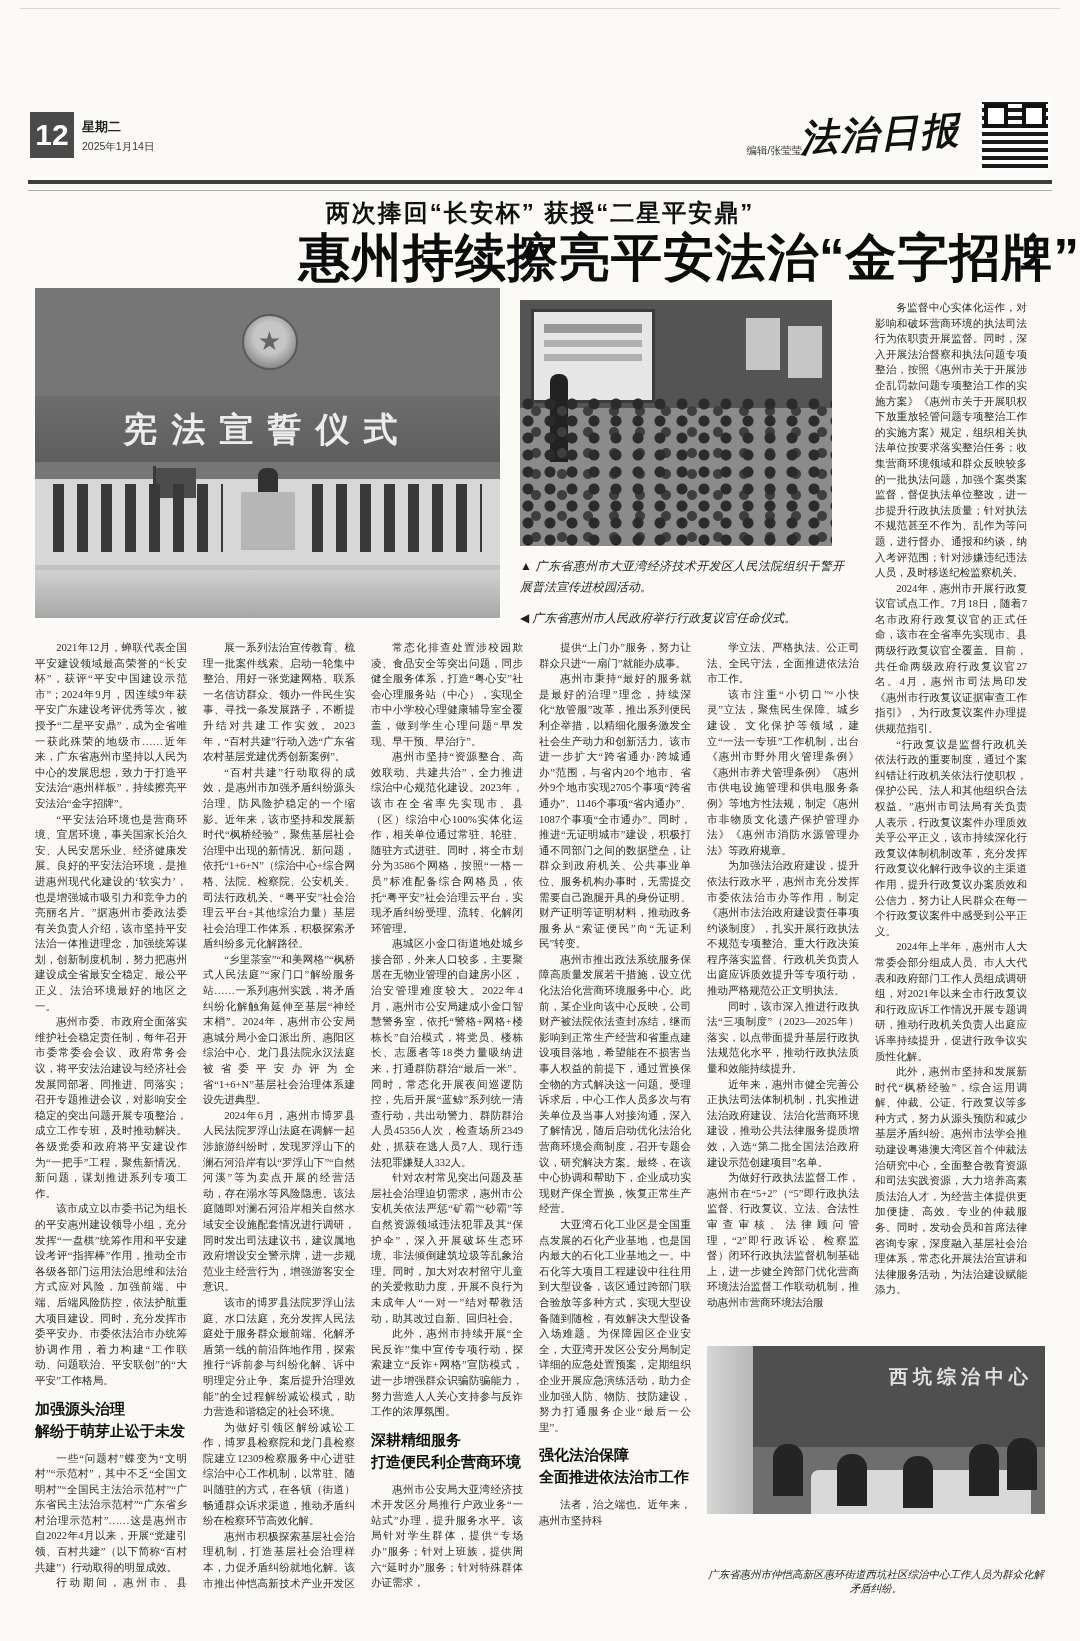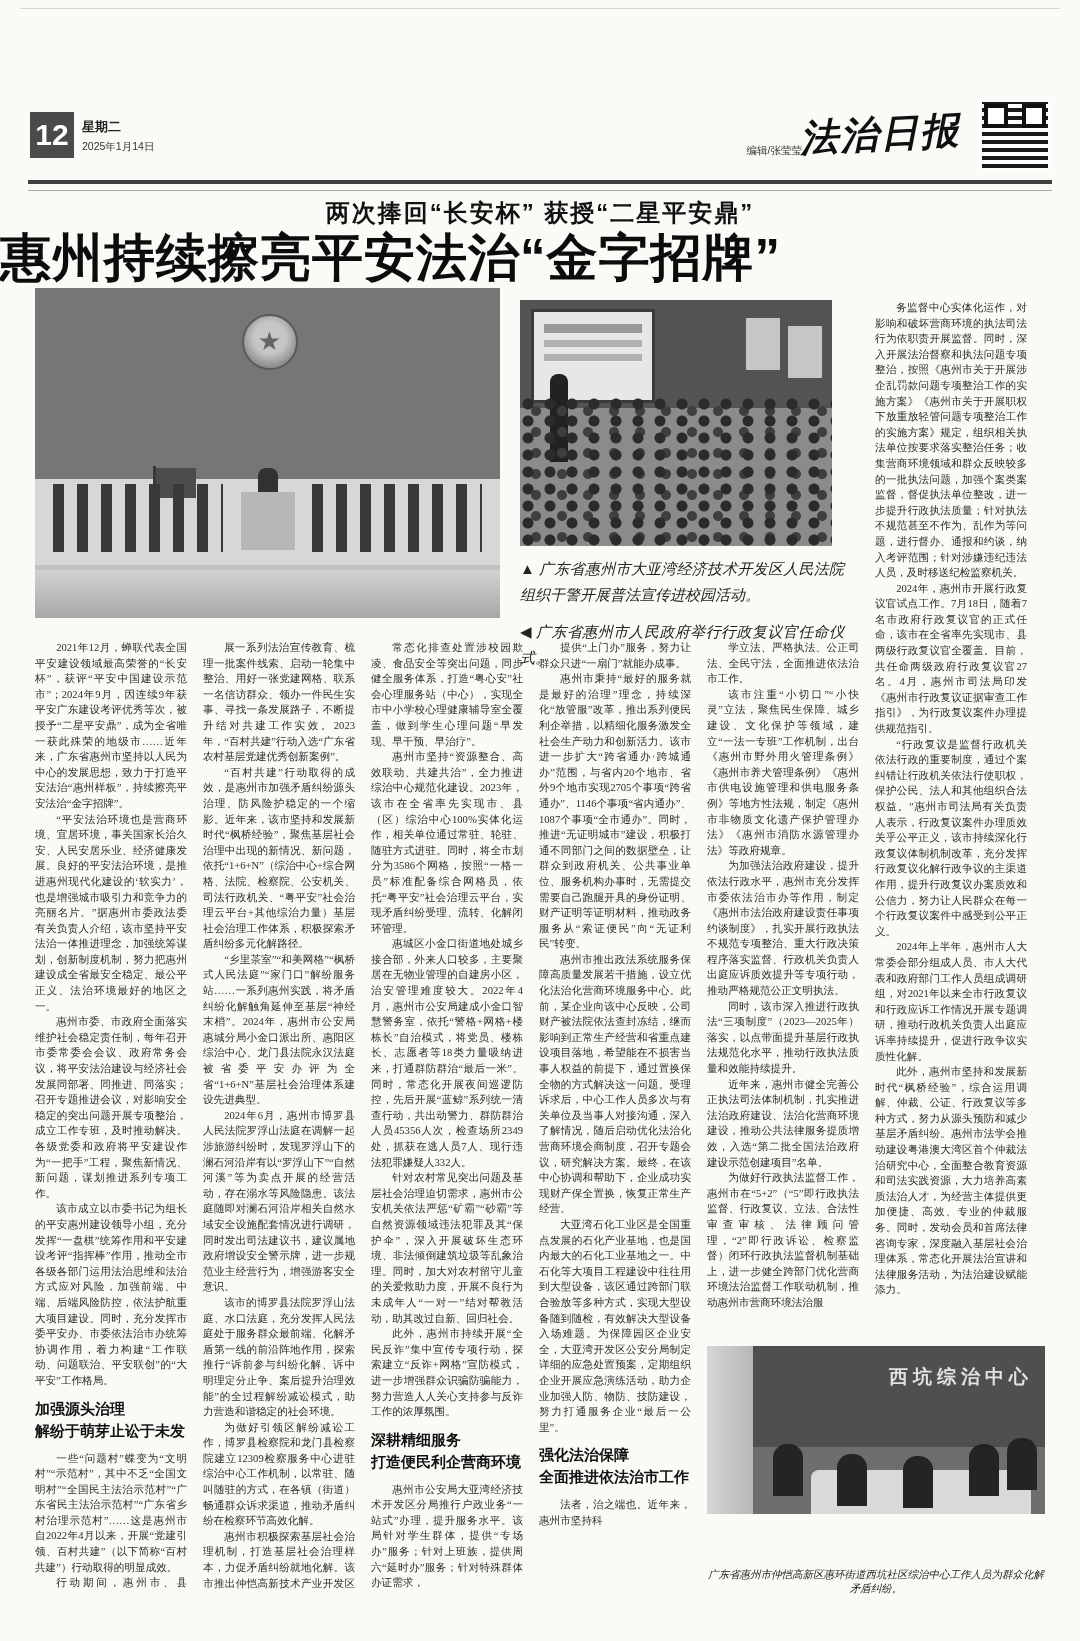--- a/index.html
+++ b/index.html
@@ -24,21 +24,21 @@
       repeating-linear-gradient(90deg,#1a1a1a 0 4px,rgba(255,255,255,.82) 4px 8px);
       outline:3px solid #fdfdfd;}
   .qr:before,.qr:after{content:"";position:absolute;width:16px;height:16px;border:4px solid #111;background:#fff;}
   .qr:before{left:2px;top:2px;} .qr:after{right:2px;top:2px;}
   .rule{position:absolute;left:28px;top:180px;width:1024px;height:6px;
     border-top:4px solid #3f3f3f;border-bottom:1px solid #aaa;}
 
   
   .kicker{position:absolute;left:0;right:0;top:198px;text-align:center;
     font:bold 24px/30px "Liberation Sans","DejaVu Sans",sans-serif;color:#111;letter-spacing:2px;}
-  .mainhead{position:absolute;left:0;right:0;top:228px;text-align:left;
+  .mainhead{position:absolute;left:0;right:0;top:228px;text-align:right;
     font:900 51px/60px "Liberation Sans","DejaVu Sans",sans-serif;color:#0c0c0c;letter-spacing:1px;}
 
   
   .photo{position:absolute;overflow:hidden;filter:grayscale(1);}
   .photo-left{left:35px;top:288px;width:465px;height:330px;background:linear-gradient(#77766f 0 58%,#d9d7d0 58% 84%,#c4c2bb 84%);}
   .emblem{position:absolute;left:50%;top:26px;width:52px;height:52px;margin-left:-26px;border-radius:50%;
     background:radial-gradient(circle at 50% 42%,#cfc6a8 0 40%,#9a937e 70%,#6e6a5c);border:2px solid #5d5a50;
     color:#6e654a;font-size:26px;line-height:52px;text-align:center;}
   .oathband{position:absolute;left:0;right:0;top:108px;height:66px;background:linear-gradient(#6e6d66,#5f5e58);
     text-align:center;font:bold 34px/66px "Liberation Sans","DejaVu Sans",sans-serif;color:#efece2;letter-spacing:14px;}
@@ -57,21 +57,21 @@
   .screen i+i{margin-top:7px;height:7px;background:#b3b0a6;}
   .poster{position:absolute;width:34px;height:52px;background:#c9c6bd;top:18px;}
   .p1{right:52px;} .p2{right:10px;top:26px;}
   .heads{position:absolute;left:0;right:0;bottom:0;height:150px;
     background-image:radial-gradient(circle at 8px 8px,#2c2b28 5px,rgba(0,0,0,0) 6px),
                      radial-gradient(circle at 16px 15px,#403e3a 4.5px,rgba(0,0,0,0) 5.5px);
     background-size:22px 17px,26px 21px;}
   .teacher{position:absolute;left:30px;top:74px;width:18px;height:88px;background:#23221f;border-radius:8px 8px 0 0;}
 
   
-  .topcaps{position:absolute;left:520px;top:556px;width:324px;font-size:15px;line-height:1.75;color:#222;}
+  .topcaps{position:absolute;left:520px;top:556px;width:324px;font-size:12px;line-height:1.75;color:#222;}
   .topcaps p{margin:0 0 10px;text-align:justify;font-style:italic;}
 
   
   .col{position:absolute;width:152px;overflow:hidden;font-size:10.6px;line-height:15.6px;text-align:justify;}
   .col p{margin:0;text-indent:2em;}
   .col h3{font:bold 15px/22px "Liberation Sans","DejaVu Sans",sans-serif;
     white-space:pre-line;margin:9px 0;color:#111;}
   .c1{left:35px;top:640px;height:950px;}
   .c2{left:203px;top:640px;height:950px;}
   .c3{left:371px;top:640px;height:950px;}
@@ -106,20 +106,21 @@
     <div class="paperlogo">法治日报</div>
     <div class="qr"></div>
   </div>
   <div class="rule"></div>
 
   <div class="kicker">两次捧回“长安杯” 获授“二星平安鼎”</div>
   <div class="mainhead">惠州持续擦亮平安法治“金字招牌”</div>
 
   <div class="photo photo-left">
     <div class="emblem">★</div>
+    <div class="oathband">宪法宣誓仪式</div>
     <div class="flag"></div>
     <div class="crowd-row crowd-l"></div>
     <div class="crowd-row crowd-r"></div>
     <div class="podium"></div>
     <div class="floor-glare"></div>
   </div>
 
   <div class="photo photo-right">
     <div class="screen">
         <i></i>

